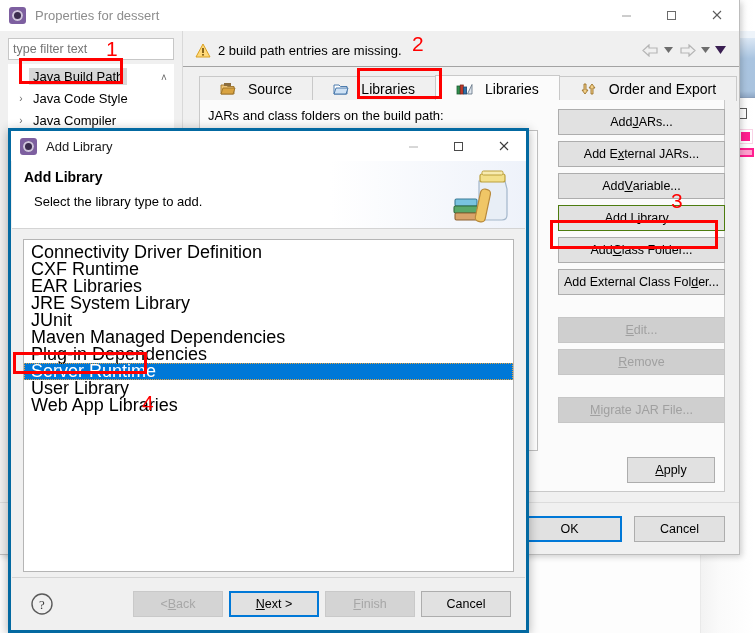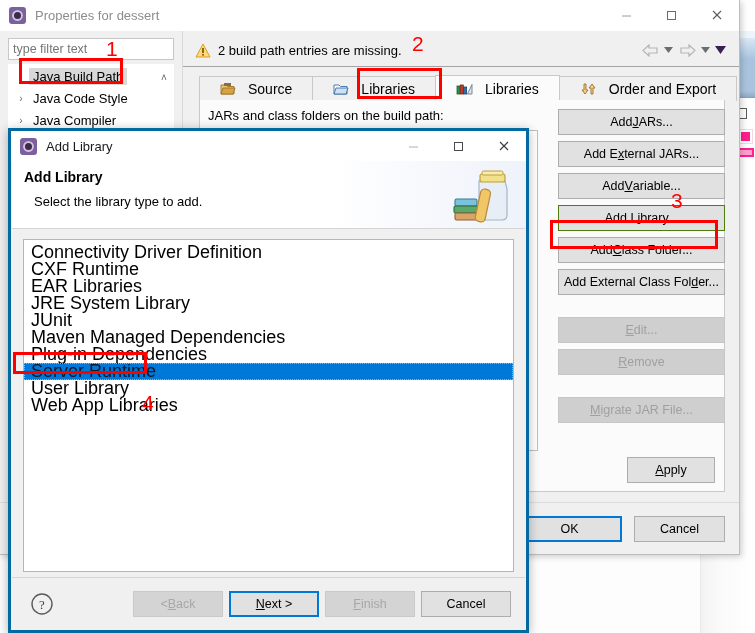--- a/index.html
+++ b/index.html
@@ -166,21 +166,21 @@
     border-bottom:1px solid #d4d4d4; overflow:hidden;
   }
   #al-h1 { position:absolute; left:12px; top:8px; font-size:14px; font-weight:bold; }
   #al-h2 { position:absolute; left:22px; top:33px; font-size:13px; }
   #al-illus { position:absolute; right:12px; top:6px; width:62px; height:58px; }
   #al-listbox {
     position:absolute; left:12px; top:108px; right:12px; bottom:58px;
     background:#ffffff; border:1px solid #b5b5b5;
   }
   .lb-item { height:17px; line-height:17px; padding-left:7px; font-size:18px; white-space:nowrap; }
-  .lb-item.selected { background:#0078d7; color:#0f172a; outline:1px dotted #e8a33d; outline-offset:-1px; }
+  .lb-item.selected { background:#0078d7; color:#ffffff; outline:1px dotted #e8a33d; outline-offset:-1px; }
   #al-footer {
     position:absolute; left:1px; right:1px; bottom:1px; height:52px;
     background:#f0f0f0; border-top:1px solid #d4d4d4;
   }
   #help-icon { position:absolute; left:18px; top:14px; width:24px; height:24px; }
   #al-btns { position:absolute; right:14px; top:13px; display:flex; gap:6px; }
   #al-btns .btn-basic { width:90px; }
 
   
   .redbox { position:absolute; border:3px solid #ff0000; pointer-events:none; }

